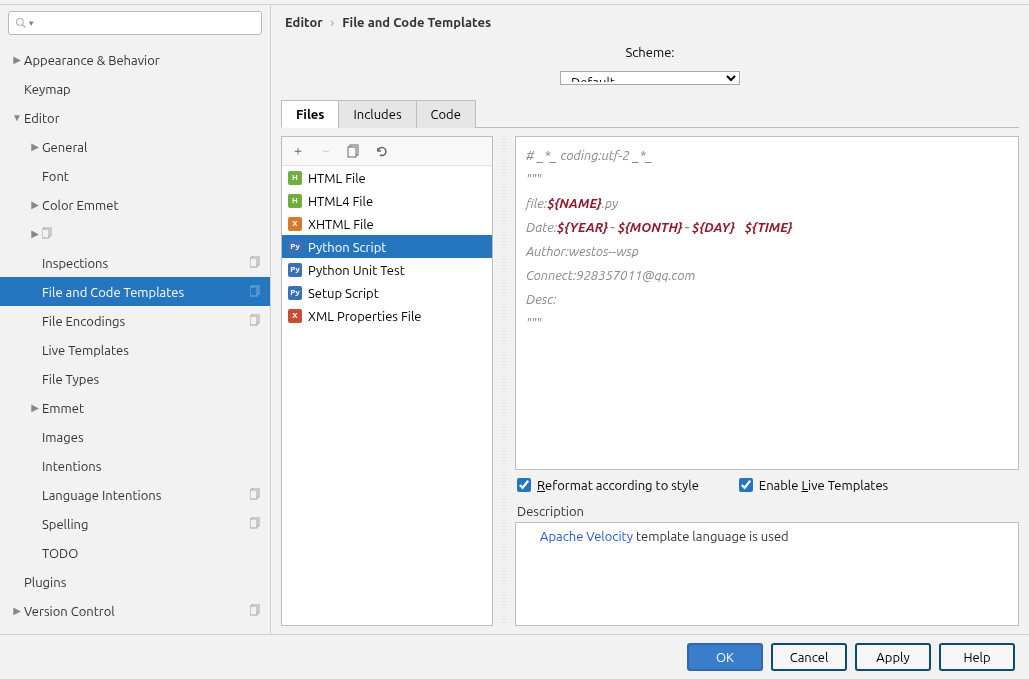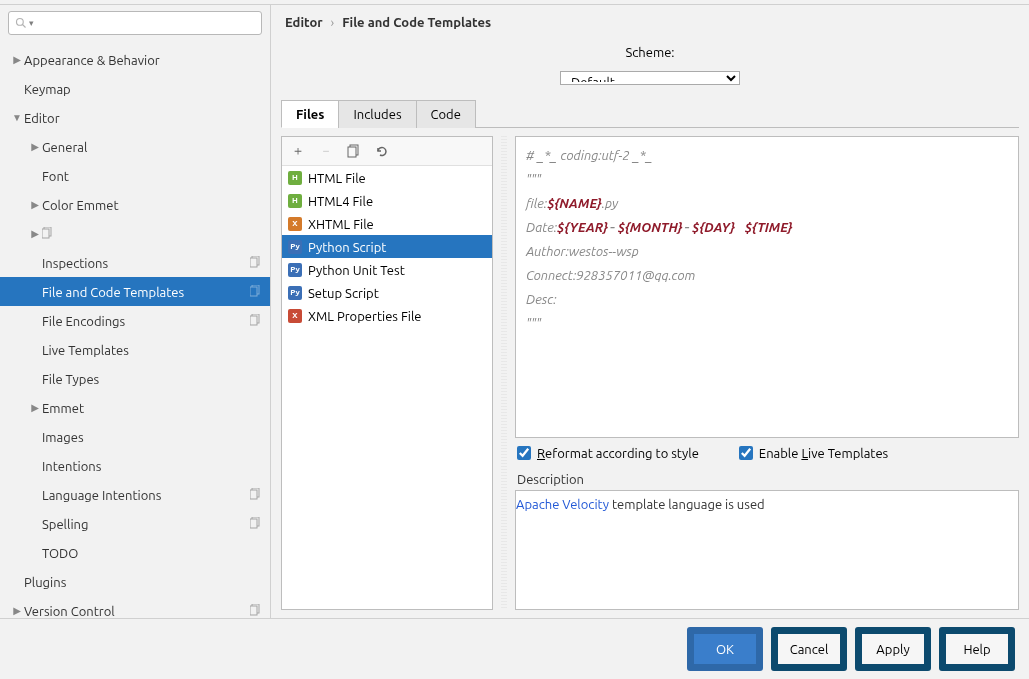--- a/index.html
+++ b/index.html
@@ -42,26 +42,26 @@
   .tlist-item { display: flex; align-items: center; height: 23px; padding: 0 6px; gap: 6px; cursor: pointer; }
   .tlist-item.selected { background: #2675bf; color: #fff; }
   .tlist-item .ficon { width: 14px; height: 14px; border-radius: 2px; display: flex; align-items: center; justify-content: center; font-size: 8px; font-weight: bold; color: #fff; }
   .right-col { flex: 1; display: flex; flex-direction: column; min-width: 0; }
   .code-area { flex: 1; border: 1px solid #bdbdbd; background: #fff; padding: 6px 10px; font-family: "DejaVu Sans Mono", monospace; font-size: 16px; color: #888; font-style: italic; line-height: 1.5; overflow: auto; white-space: pre; }
   .code-area .var { color: #8f1a2a; font-weight: bold; }
   .checks { display: flex; gap: 40px; padding: 8px 2px; align-items: center; }
   .checks label { display: flex; align-items: flex-end; gap: 6px; }
   .checks input[type=checkbox] { width: 14px; height: 14px; accent-color: #2675bf; }
   .desc-label { padding: 4px 2px; color: #333; }
-  .desc-box { border: 1px solid #bdbdbd; background: #fff; height: 120px; padding: 6px 0; }
+  .desc-box { border: 1px solid #bdbdbd; background: #fff; height: 104px; padding: 6px 24px; }
   .desc-box a { color: #2359d6; text-decoration: none; }
   .desc-box span { color: #333; }
 
   .footer { border-top: 1px solid #d0d0d0; padding: 8px 14px; display: flex; justify-content: flex-end; gap: 8px; background: #f2f2f2; }
-  .footer button { min-width: 76px; height: 44px; border: 7px solid #0c4a6e; background: #f6f6f6; border-radius: 3px; cursor: pointer; }
+  .footer button { min-width: 76px; height: 28px; border: 2px solid #0c4a6e; background: #f6f6f6; border-radius: 3px; cursor: pointer; }
   .footer button.primary { background: #3a7ecb; border-color: #2e68a8; color: #fff; }
 
   .u { text-decoration: underline; }
   .grip { width: 6px; background: repeating-linear-gradient(#ddd 0 1px, transparent 1px 3px); align-self: stretch; opacity:.5; }
 </style>
 </head>
 <body>
 
 <div class="title-area"></div>
 

